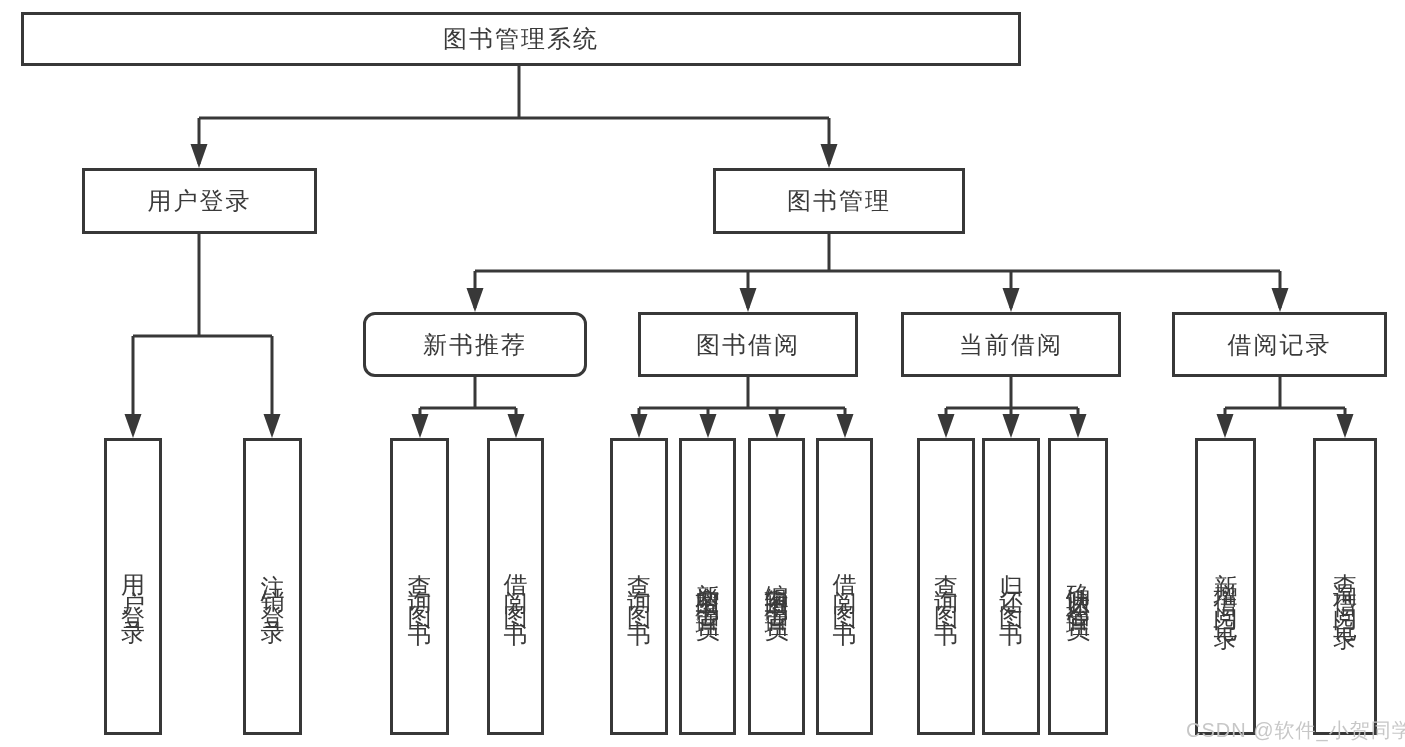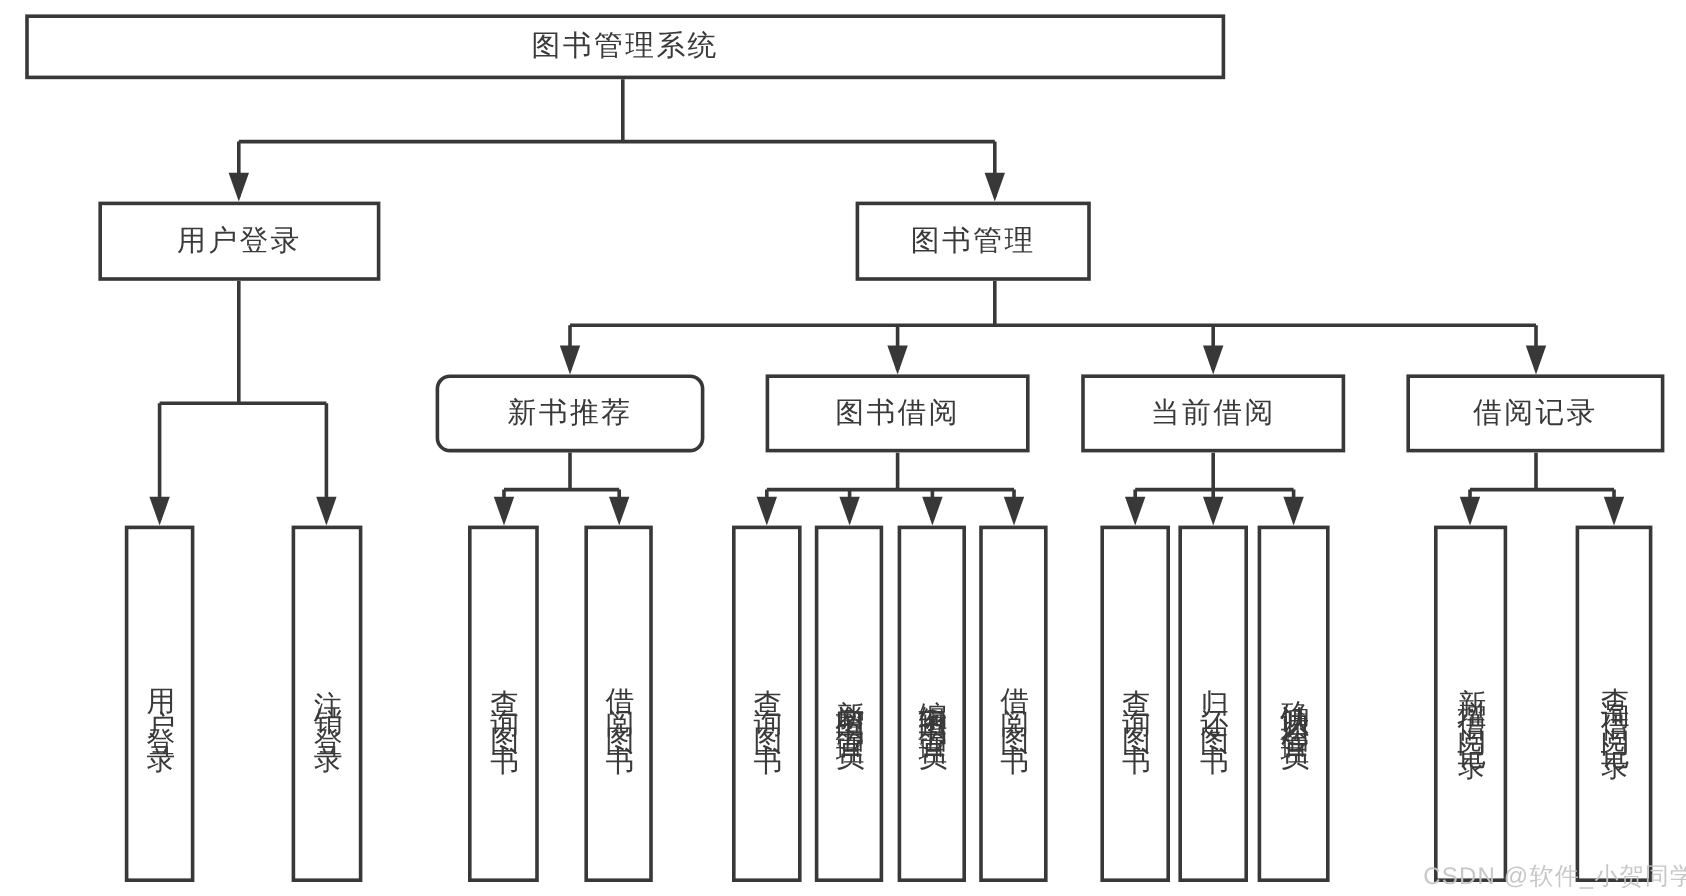--- a/index.html
+++ b/index.html
@@ -98,21 +98,21 @@
     <polygon class="arrow" points="1336.5,414 1353.5,414 1345,438"></polygon>
   </svg>
 
   <div class="node h" style="left:21px;top:12px;width:1000px;height:54px;">
     <span>图书管理系统</span>
   </div>
 
   <div class="node h" style="left:82px;top:168px;width:235px;height:66px;">
     <span>用户登录</span>
   </div>
-  <div class="node h" style="left:713px;top:168px;width:196px;height:66px;">
+  <div class="node h" style="left:713px;top:168px;width:252px;height:66px;">
     <span>图书管理</span>
   </div>
 
   <div class="node h" style="left:363px;top:312px;width:224px;height:65px;border-radius:12px;">
     <span>新书推荐</span>
   </div>
   <div class="node h" style="left:901px;top:312px;width:220px;height:65px;">
     <span>当前借阅</span>
   </div>
   <div class="node h" style="left:638px;top:312px;width:220px;height:65px;">

